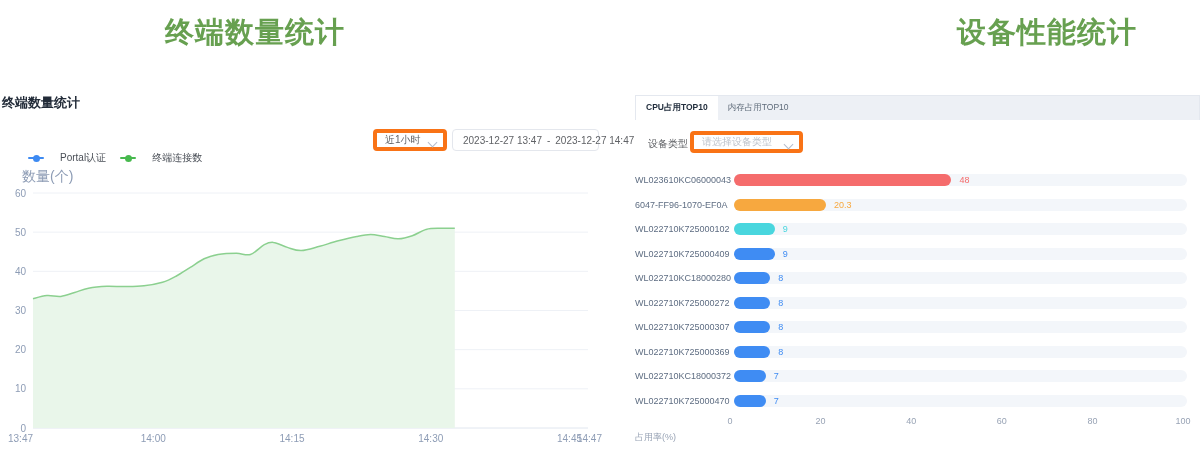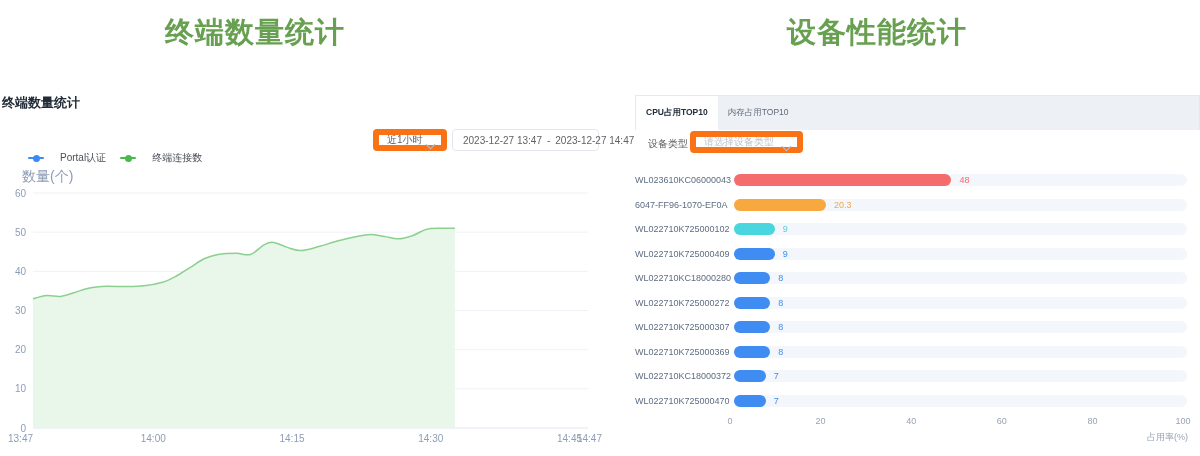--- a/index.html
+++ b/index.html
@@ -12,21 +12,21 @@
   
   .big-title{
     position:absolute;top:13px;margin:0;font-size:29px;font-weight:bold;
     text-align:center;letter-spacing:1px;
   }
   .big-title.left{left:0;width:510px;}
   .big-title.right{left:617px;width:520px;}
   
   .section-title{position:absolute;left:2px;top:94px;font-size:13px;font-weight:bold;color:#222b38;}
   .select-box{
-    position:absolute;height:22px;border:6px solid #f97316;border-radius:4px;background:#fff;
+    position:absolute;height:22px;border:4px solid #f97316;border-radius:4px;background:#fff;
     display:flex;align-items:center;box-sizing:border-box;padding:0 18px 0 8px;cursor:pointer;
   }
   .select-box .sel-text{font-size:10px;color:#606266;white-space:nowrap;}
   .select-box .sel-text.placeholder{color:#bfc4cc;}
   .chev{
     position:absolute;right:7px;top:6px;width:6px;height:6px;
     border-right:1px solid #b4bccc;border-bottom:1px solid #b4bccc;transform:rotate(45deg);
   }
   .time-select{left:373px;top:129px;width:74px;}
   .date-range{
@@ -39,37 +39,37 @@
   
   .legend{position:absolute;left:28px;top:151px;display:flex;gap:14px;align-items:center;}
   .legend-item{display:flex;align-items:center;gap:16px;cursor:pointer;}
   .legend-marker{position:relative;width:16px;height:8px;}
   .legend-marker .ln{position:absolute;left:0;top:3px;width:16px;height:2px;border-radius:1px;}
   .legend-marker .dot{position:absolute;left:4.5px;top:0.5px;width:7px;height:7px;border-radius:50%;}
   .legend-item span.lbl{font-size:10px;color:#4a4f57;}
   .y-axis-title{position:absolute;left:22px;top:168px;font-size:14px;color:#8d9cb5;}
   
   .tabbar{
-    position:absolute;left:635px;top:95px;width:565px;height:35px;background:#edf0f5;
+    position:absolute;left:635px;top:95px;width:565px;height:25px;background:#edf0f5;
     border:1px solid #e4e8ef;border-bottom:none;box-sizing:border-box;display:flex;align-items:stretch;
   }
   .tab{display:flex;align-items:center;padding:0 10px;font-size:8.5px;color:#5f6b7a;cursor:pointer;white-space:nowrap;}
   .tab.active{background:#ffffff;color:#24303f;font-weight:bold;}
   .filter-label{position:absolute;left:648px;top:137px;font-size:10px;color:#606266;}
   .device-select{left:690px;top:131px;width:113px;}
   
   .bars{position:absolute;left:635px;top:168px;width:565px;}
   .bar-row{display:flex;height:24.5px;align-items:center;}
   .bar-label{width:91px;text-align:right;padding-right:4px;font-size:9px;color:#5e6d82;white-space:nowrap;flex:none;}
   .bar-track{position:relative;margin-left:4px;width:453px;height:12px;background:#f3f6fa;border-radius:6px;flex:none;}
   .bar-fill{position:absolute;left:0;top:0;height:12px;border-radius:6px;}
   .bar-val{position:absolute;top:0;font-size:9px;line-height:12px;white-space:nowrap;}
   .bar-axis{position:absolute;left:730px;top:416px;width:453px;height:12px;}
   .bar-axis .tick{position:absolute;transform:translateX(-50%);font-size:9px;color:#98a3b5;}
-  .x-unit{position:absolute;left:635px;top:431px;width:553px;text-align:right;font-size:9px;color:#98a3b5;}
+  .x-unit{position:absolute;left:635px;top:431px;width:553px;font-size:9px;color:#98a3b5;}
   svg text{font-family:"Liberation Sans","DejaVu Sans",sans-serif;}
 </style>
 </head>
 <body>
 
 <h1 class="big-title left" style="color: rgb(103, 160, 80);">终端数量统计</h1>
 
 <div class="section-title">终端数量统计</div>
 
 <div class="select-box time-select">
@@ -124,21 +124,21 @@
     <text x="8" y="259" text-anchor="start" font-size="10" fill="#8D9CB5">13:47</text>
     <text x="153.25" y="259" text-anchor="middle" font-size="10" fill="#8D9CB5">14:00</text>
     <text x="292" y="259" text-anchor="middle" font-size="10" fill="#8D9CB5">14:15</text>
     <text x="430.75" y="259" text-anchor="middle" font-size="10" fill="#8D9CB5">14:30</text>
     <text x="569.5" y="259" text-anchor="middle" font-size="10" fill="#8D9CB5">14:45</text>
     <text x="602" y="259" text-anchor="end" font-size="10" fill="#8D9CB5">14:47</text>
     <path d="M33.0,115.8C35.3,115.2 42.3,113.0 46.9,112.6C51.5,112.2 56.1,113.9 60.8,113.4C65.4,112.9 70.0,110.9 74.6,109.5C79.3,108.1 83.1,106.2 88.5,105.2C93.9,104.1 100.8,103.5 107.0,103.2C113.2,103.0 119.3,103.7 125.5,103.6C131.7,103.5 137.8,103.5 144.0,102.8C150.2,102.1 157.1,100.9 162.5,99.3C167.9,97.7 171.8,95.5 176.4,93.0C181.0,90.6 185.6,87.3 190.3,84.4C194.9,81.5 199.5,78.0 204.1,75.8C208.8,73.6 212.6,72.4 218.0,71.5C223.4,70.6 231.1,70.3 236.5,70.3C241.9,70.3 245.8,72.9 250.4,71.5C255.0,70.1 260.4,63.7 264.3,61.7C268.1,59.7 269.6,58.9 273.5,59.4C277.4,59.8 282.8,63.1 287.4,64.4C292.0,65.8 295.9,67.8 301.3,67.6C306.6,67.4 313.6,64.9 319.8,63.3C325.9,61.6 332.1,59.4 338.3,57.8C344.4,56.2 351.4,54.5 356.8,53.5C362.1,52.4 366.0,51.5 370.6,51.5C375.2,51.5 379.9,52.8 384.5,53.5C389.1,54.2 393.8,56.0 398.4,55.8C403.0,55.7 407.6,54.3 412.3,52.7C416.9,51.1 421.5,47.7 426.1,46.4C430.8,45.2 435.2,45.4 440.0,45.3C444.8,45.1 452.3,45.3 454.8,45.3 L454.8,245 L33.0,245 Z" fill="#E9F6EA" stroke="none"></path>
     <path d="M33.0,115.8C35.3,115.2 42.3,113.0 46.9,112.6C51.5,112.2 56.1,113.9 60.8,113.4C65.4,112.9 70.0,110.9 74.6,109.5C79.3,108.1 83.1,106.2 88.5,105.2C93.9,104.1 100.8,103.5 107.0,103.2C113.2,103.0 119.3,103.7 125.5,103.6C131.7,103.5 137.8,103.5 144.0,102.8C150.2,102.1 157.1,100.9 162.5,99.3C167.9,97.7 171.8,95.5 176.4,93.0C181.0,90.6 185.6,87.3 190.3,84.4C194.9,81.5 199.5,78.0 204.1,75.8C208.8,73.6 212.6,72.4 218.0,71.5C223.4,70.6 231.1,70.3 236.5,70.3C241.9,70.3 245.8,72.9 250.4,71.5C255.0,70.1 260.4,63.7 264.3,61.7C268.1,59.7 269.6,58.9 273.5,59.4C277.4,59.8 282.8,63.1 287.4,64.4C292.0,65.8 295.9,67.8 301.3,67.6C306.6,67.4 313.6,64.9 319.8,63.3C325.9,61.6 332.1,59.4 338.3,57.8C344.4,56.2 351.4,54.5 356.8,53.5C362.1,52.4 366.0,51.5 370.6,51.5C375.2,51.5 379.9,52.8 384.5,53.5C389.1,54.2 393.8,56.0 398.4,55.8C403.0,55.7 407.6,54.3 412.3,52.7C416.9,51.1 421.5,47.7 426.1,46.4C430.8,45.2 435.2,45.4 440.0,45.3C444.8,45.1 452.3,45.3 454.8,45.3" fill="none" stroke="#8BD08F" stroke-width="1.5"></path>
   </svg>
 
-<h1 class="big-title right" style="color: rgb(103, 160, 80);">设备性能统计</h1>
+<h1 class="big-title right" style="color: rgb(103, 160, 80); text-align: right;">设备性能统计</h1>
 
 <div class="tabbar" id="tabbar">
     <div class="tab active">CPU占用TOP10</div>
     <div class="tab">内存占用TOP10</div>
   </div>
 
 <span class="filter-label">设备类型</span>
 <div class="select-box device-select">
   <span class="sel-text placeholder">请选择设备类型</span>
   <i class="chev"></i>

